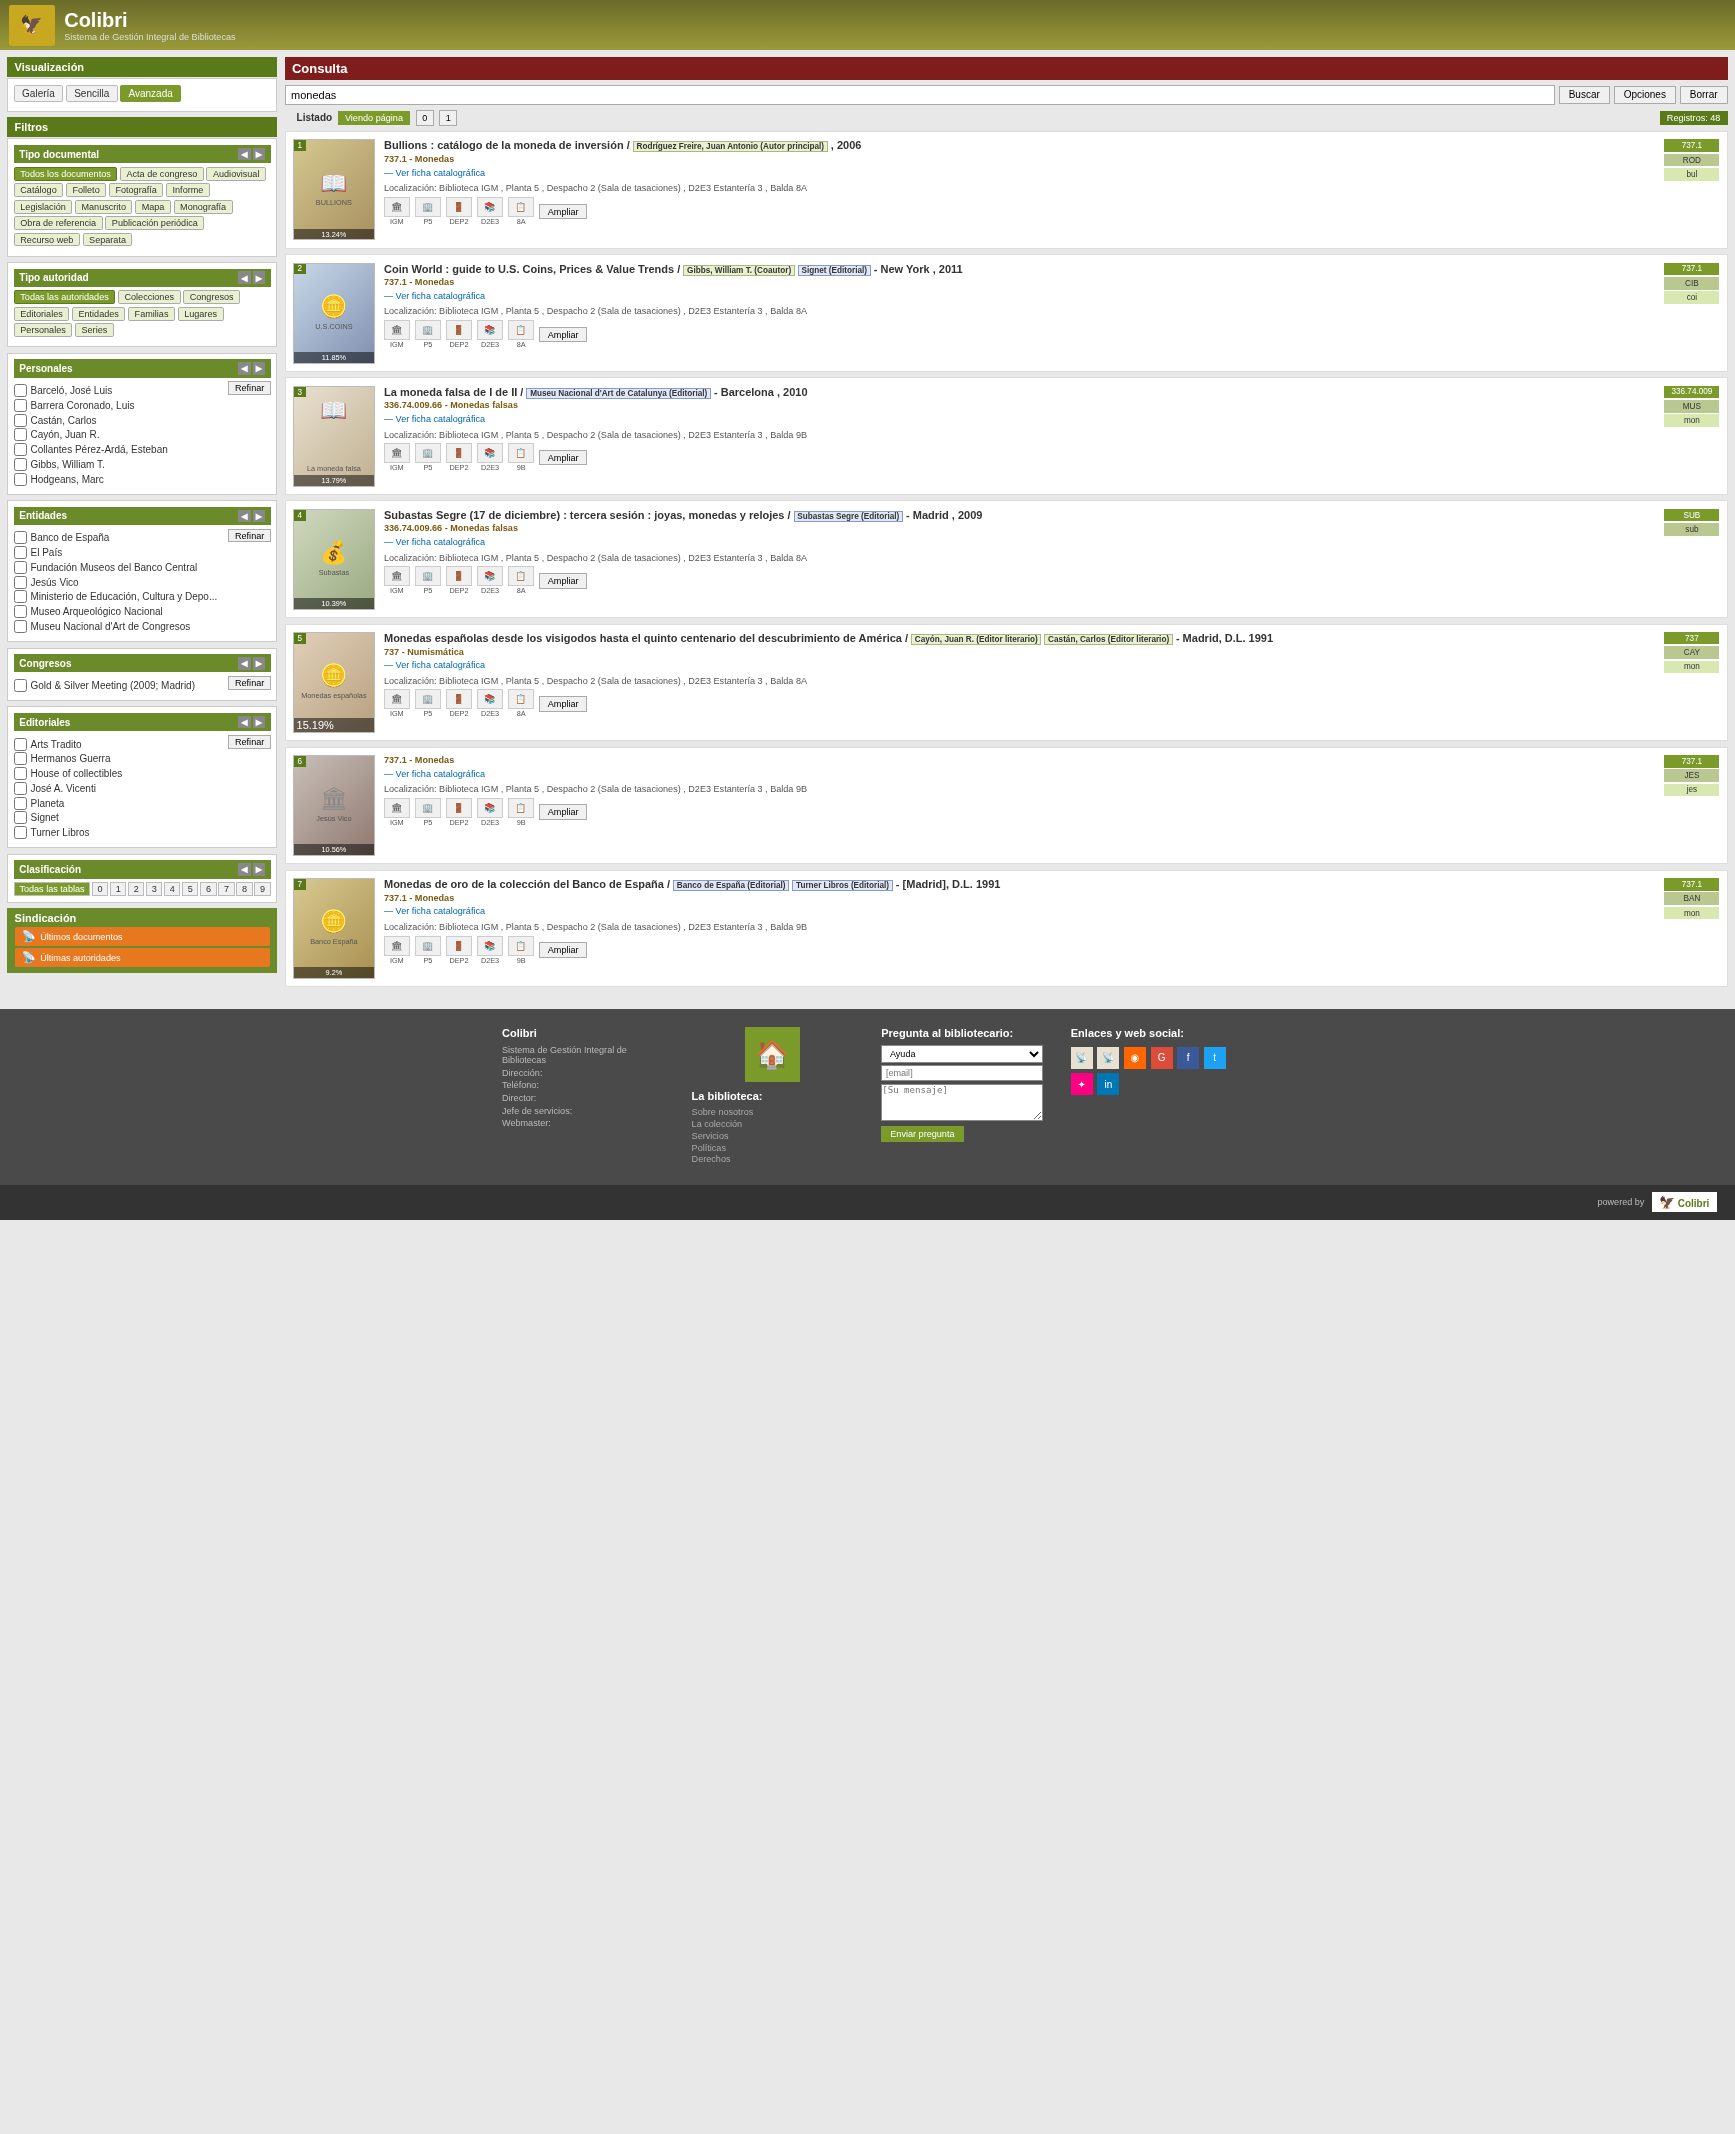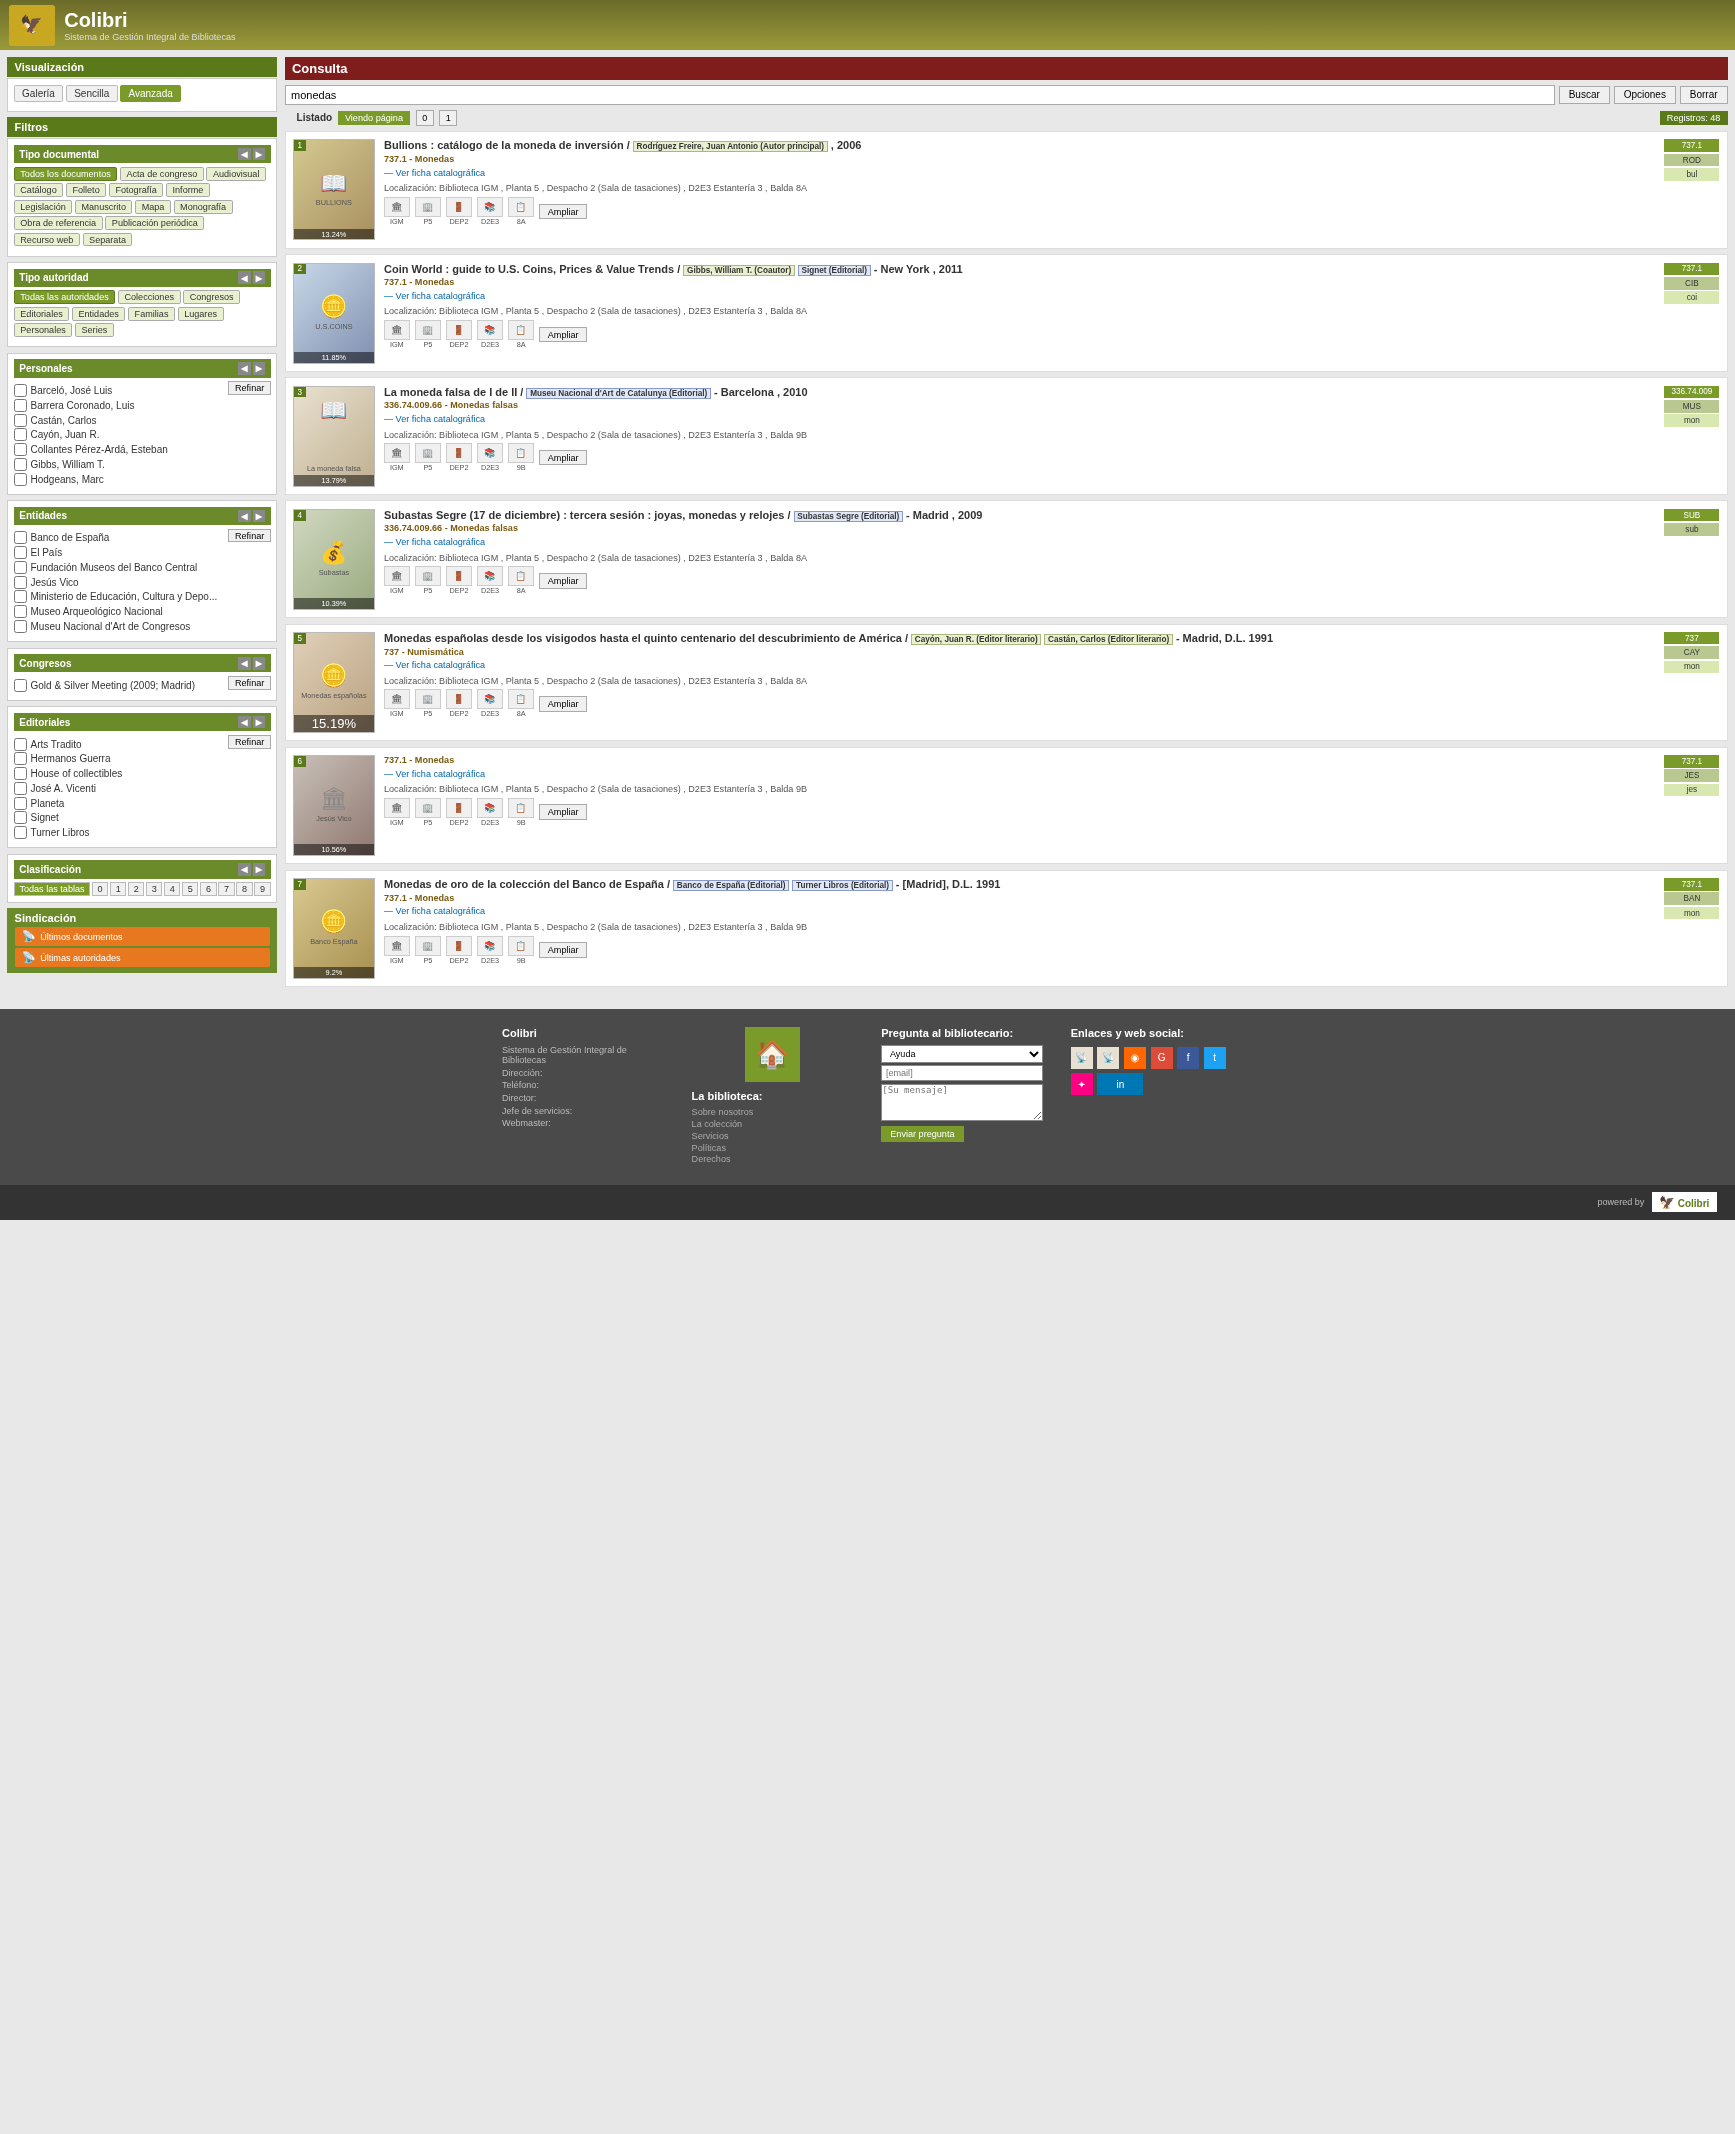--- a/index.html
+++ b/index.html
@@ -824,21 +824,21 @@
         <div class="callnum-mid">sub</div>
       </div>
     </div>
 
     <div class="result-item">
       <div class="result-thumb">
         <div class="thumb-placeholder" style="background: linear-gradient(135deg, #e0d0b8, #b8a080);">
           <span style="position:absolute;top:0;left:0;background:#5a7a1a;color:#fff;font-size:8.2px;padding:0.9px 3.7px;">5</span>
           <div style="font-size:22px;color:#888;">🪙</div>
           <span style="font-size:7.3px;color:#555;text-align:center;padding:1.8px;">Monedas españolas</span>
-          <span style="position:absolute;bottom:0;left:0;right:0;background:rgba(0,0,0,0.5);color:#fff;font-size:13px;padding:0.9px 2.7px;text-align:center;">15.19%</span>
+          <span style="position:absolute;bottom:0;left:0;right:0;background:rgba(0,0,0,0.5);color:#fff;font-size:11px;padding:0.9px 2.7px;">15.19%</span>
         </div>
       </div>
       <div class="result-info">
         <div class="result-title">
           <span>Monedas españolas</span>
           <span> </span>
           <span>desde los visigodos hasta el quinto centenario del descubrimiento de América /</span>
           <span class="author-tag">Cayón, Juan R. (Editor literario)</span>
           <span class="author-tag">Castán, Carlos (Editor literario)</span>
           <span>- Madrid, D.L. 1991</span>
@@ -1015,21 +1015,21 @@
     <div class="footer-col">
       <h4>Enlaces y web social:</h4>
       <div style="display:flex;gap:4.6px;flex-wrap:wrap;margin-top:7.3px;">
         <span style="background:#e8e0d0;width:22px;height:22px;display:flex;align-items:center;justify-content:center;cursor:pointer;">📡</span>
         <span style="background:#e8e0d0;width:22px;height:22px;display:flex;align-items:center;justify-content:center;cursor:pointer;">📡</span>
         <span style="background:#ff6600;color:#fff;width:22px;height:22px;display:flex;align-items:center;justify-content:center;cursor:pointer;">◉</span>
         <span style="background:#dd4b39;color:#fff;width:22px;height:22px;display:flex;align-items:center;justify-content:center;cursor:pointer;">G</span>
         <span style="background:#3b5998;color:#fff;width:22px;height:22px;display:flex;align-items:center;justify-content:center;cursor:pointer;">f</span>
         <span style="background:#1da1f2;color:#fff;width:22px;height:22px;display:flex;align-items:center;justify-content:center;cursor:pointer;">t</span>
         <span style="background:#ff0084;color:#fff;width:22px;height:22px;display:flex;align-items:center;justify-content:center;cursor:pointer;">✦</span>
-        <span style="background:#0077b5;color:#fff;width:46px;height:22px;display:flex;align-items:center;justify-content:center;cursor:pointer;">in</span>
+        <span style="background:#0077b5;color:#fff;width:22px;height:22px;display:flex;align-items:center;justify-content:center;cursor:pointer;">in</span>
       </div>
     </div>
   </div>
 </div>
 
 <div class="footer-bottom">
   <div style="display:flex;align-items:center;gap:7.3px;">
     <span style="color:#bbb;font-size:9.1px;">powered by</span>
     <div class="powered-badge">
       <span style="color:#7a9a2a;font-size:12.8px;">🦅</span>

